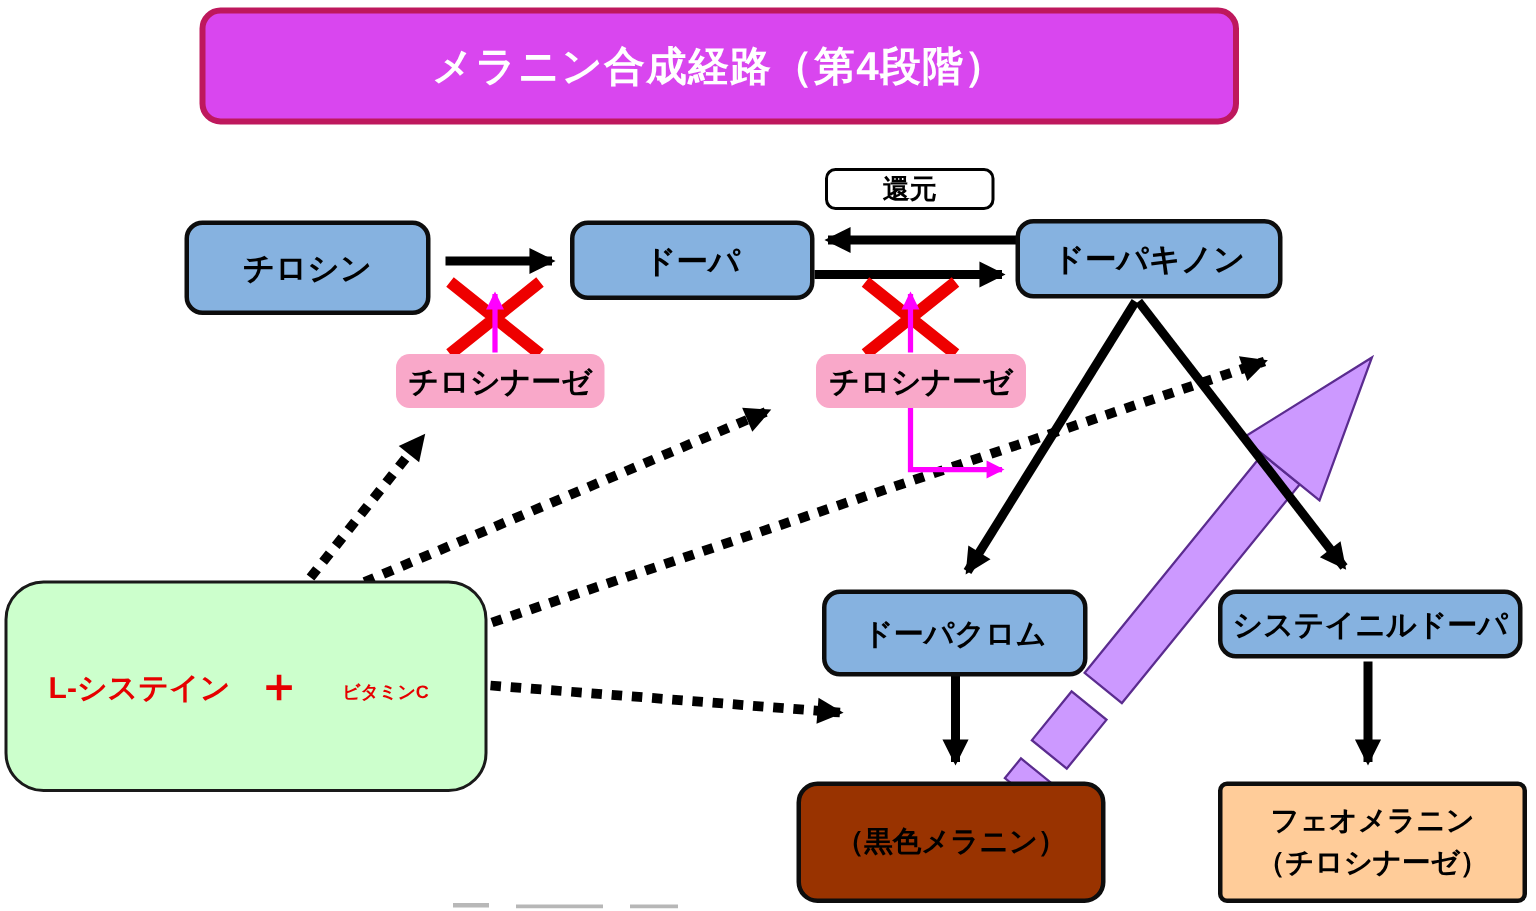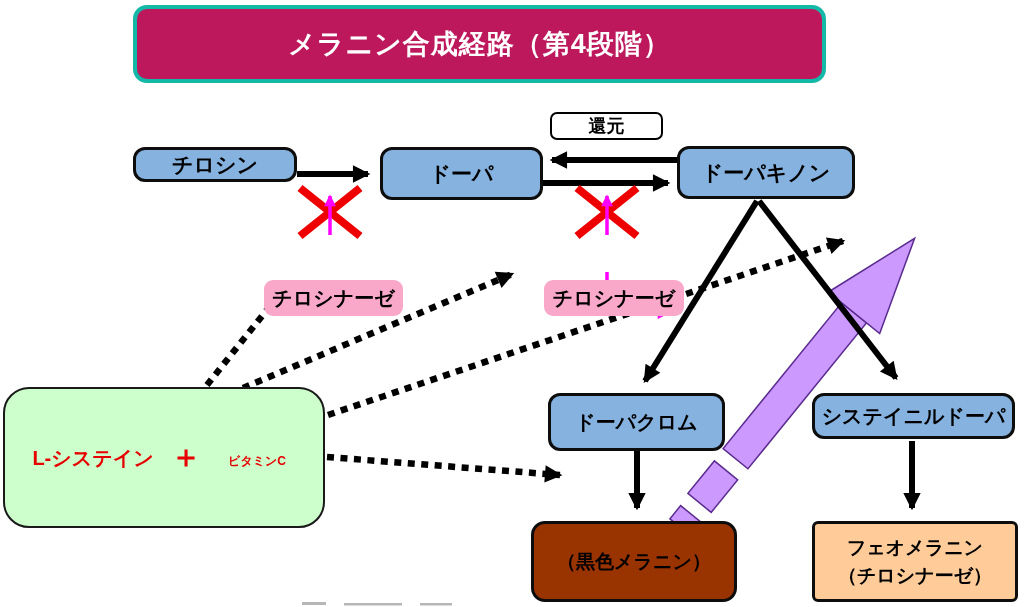--- a/index.html
+++ b/index.html
@@ -4,23 +4,23 @@
 <style>
   html,body{margin:0;padding:0;background:#fff;}
   #stage{
     position:relative;width:1024px;height:607px;background:#ffffff;overflow:hidden;
     font-family:"Liberation Sans","DejaVu Sans",sans-serif;
   }
   #arrow-layer{position:absolute;left:0;top:0;width:1024px;height:607px;z-index:1;}
   .box{position:absolute;display:flex;align-items:center;justify-content:center;
        text-align:center;box-sizing:border-box;z-index:2;font-weight:bold;color:#000;}
   .blue{background:#86B2E0;border:3px solid #0d0d0d;border-radius:12px;font-size:21px;}
-  .pink{background:#F9A8C9;border-radius:9px;font-size:20px;margin-top:44px;}
-  .title-bar{left:133px;top:5px;width:693px;height:78px;background:#be185d;
-       border:4px solid #14b8a6;border-radius:14px;color:#fff;font-size:27px;letter-spacing:1px;}
+  .pink{background:#F9A8C9;border-radius:9px;font-size:20px;}
+  .title-bar{left:133px;top:5px;width:693px;height:78px;background:#d946ef;
+       border:4px solid #be185d;border-radius:14px;color:#fff;font-size:27px;letter-spacing:1px;}
   .reduction{left:550px;top:112px;width:113px;height:28px;background:#fff;
        border:2px solid #000;border-radius:7px;font-size:18px;}
   .excretion{left:875px;top:175px;width:130px;height:58px;background:#CC99FF;font-size:21px;}
   .brown{left:531px;top:521px;width:206px;height:81px;background:#993300;
        border:3px solid #0d0d0d;border-radius:14px;font-size:19px;line-height:1.45;}
   .peach{left:812px;top:521px;width:206px;height:81px;background:#FFCC99;
        border:3px solid #0d0d0d;border-radius:6px;font-size:19px;line-height:1.45;}
   .green-panel{left:3px;top:387px;width:322px;height:141px;background:#CCFFCC;
        border:2px solid #1a1a1a;border-radius:26px;z-index:1;}
   .red-label{position:absolute;display:flex;align-items:center;justify-content:center;
@@ -83,21 +83,21 @@
       <rect x="302" y="602" width="24" height="3"></rect>
       <rect x="344" y="603" width="58" height="2.5"></rect>
       <rect x="420" y="603" width="32" height="2.5"></rect>
     </g>
   </svg>
 
   <div class="box title-bar">メラニン合成経路（第4段階）</div>
 
   <div class="box reduction">還元</div>
 
-  <div class="box blue" style="left:133px;top:147px;width:164px;height:35px;">チロシン</div>
+  <div class="box blue" style="left:123px;top:147px;width:164px;height:63px;">チロシン</div>
   <div class="box blue" style="left:380px;top:147px;width:163px;height:53px;">ドーパ</div>
   <div class="box blue" style="left:677px;top:146px;width:178px;height:53px;">ドーパキノン</div>
 
   <div class="box pink" style="left:264px;top:236px;width:139px;height:36px;">チロシナーゼ</div>
   <div class="box pink" style="left:544px;top:236px;width:140px;height:36px;">チロシナーゼ</div>
 
 
   <div class="box blue" style="left:548px;top:393px;width:177px;height:58px;font-size:20px;">ドーパクロム</div>
   <div class="box blue" style="left:812px;top:393px;width:203px;height:46px;font-size:20px;">システイニルドーパ</div>
 

